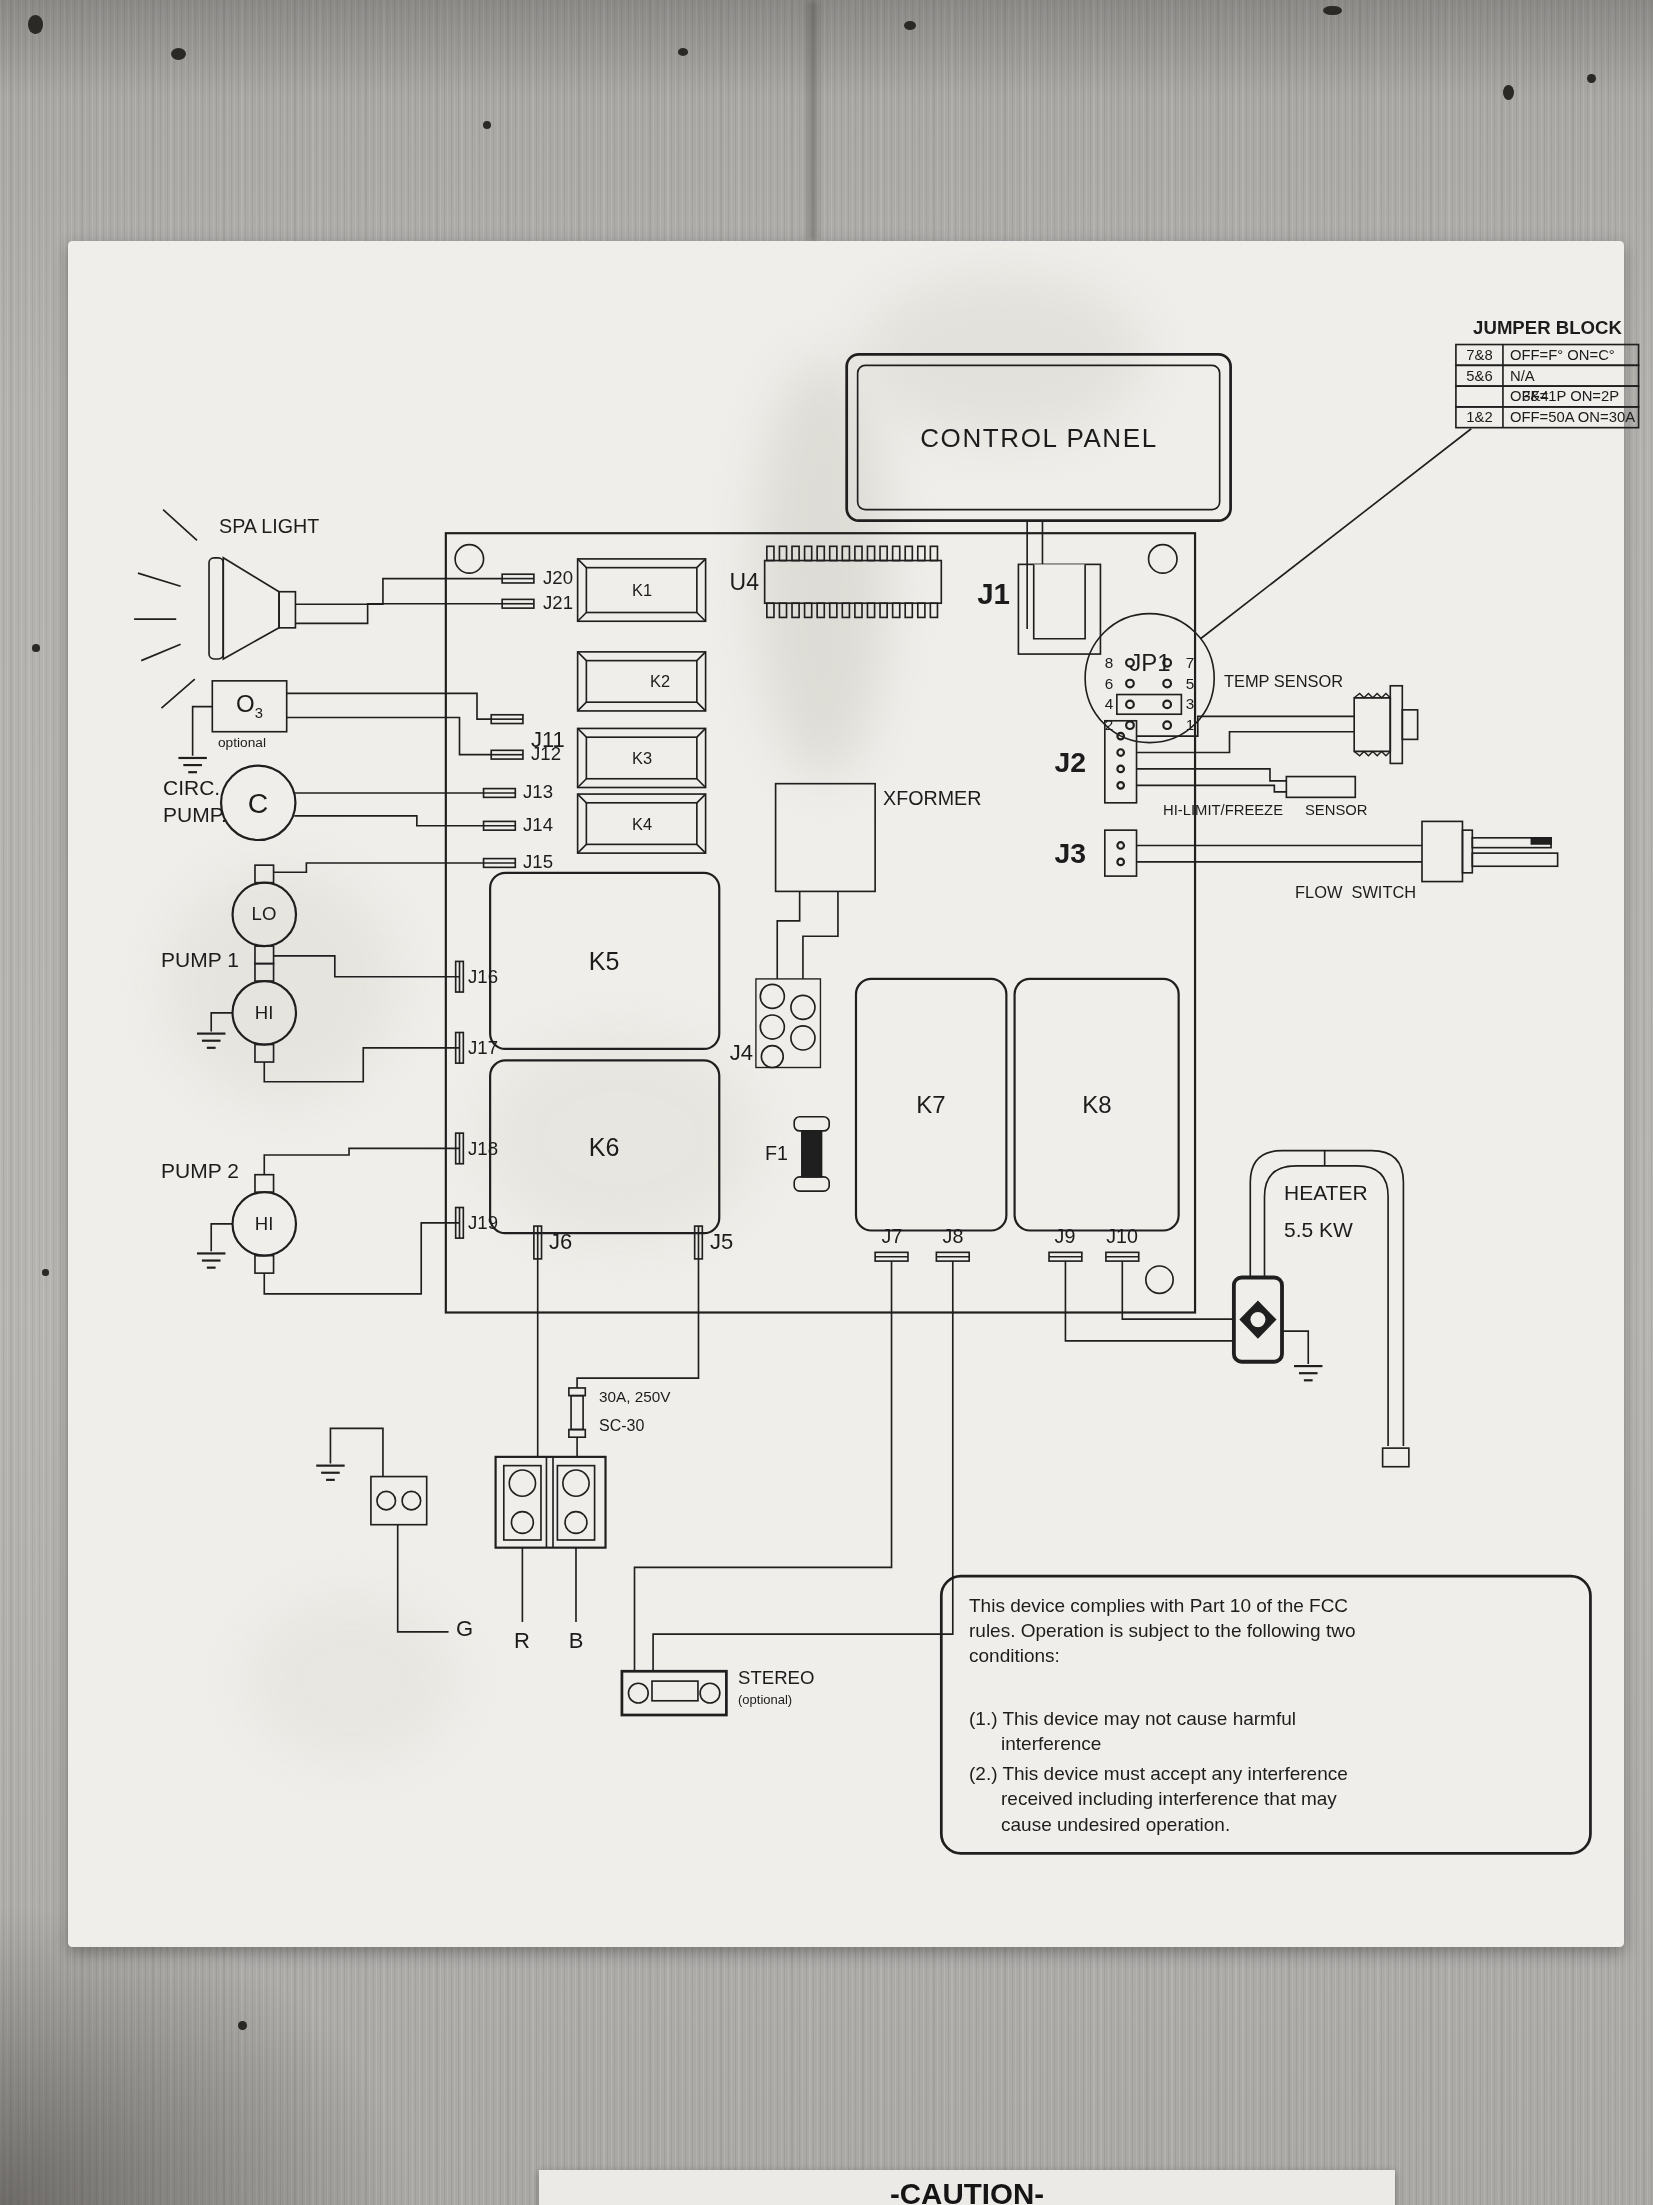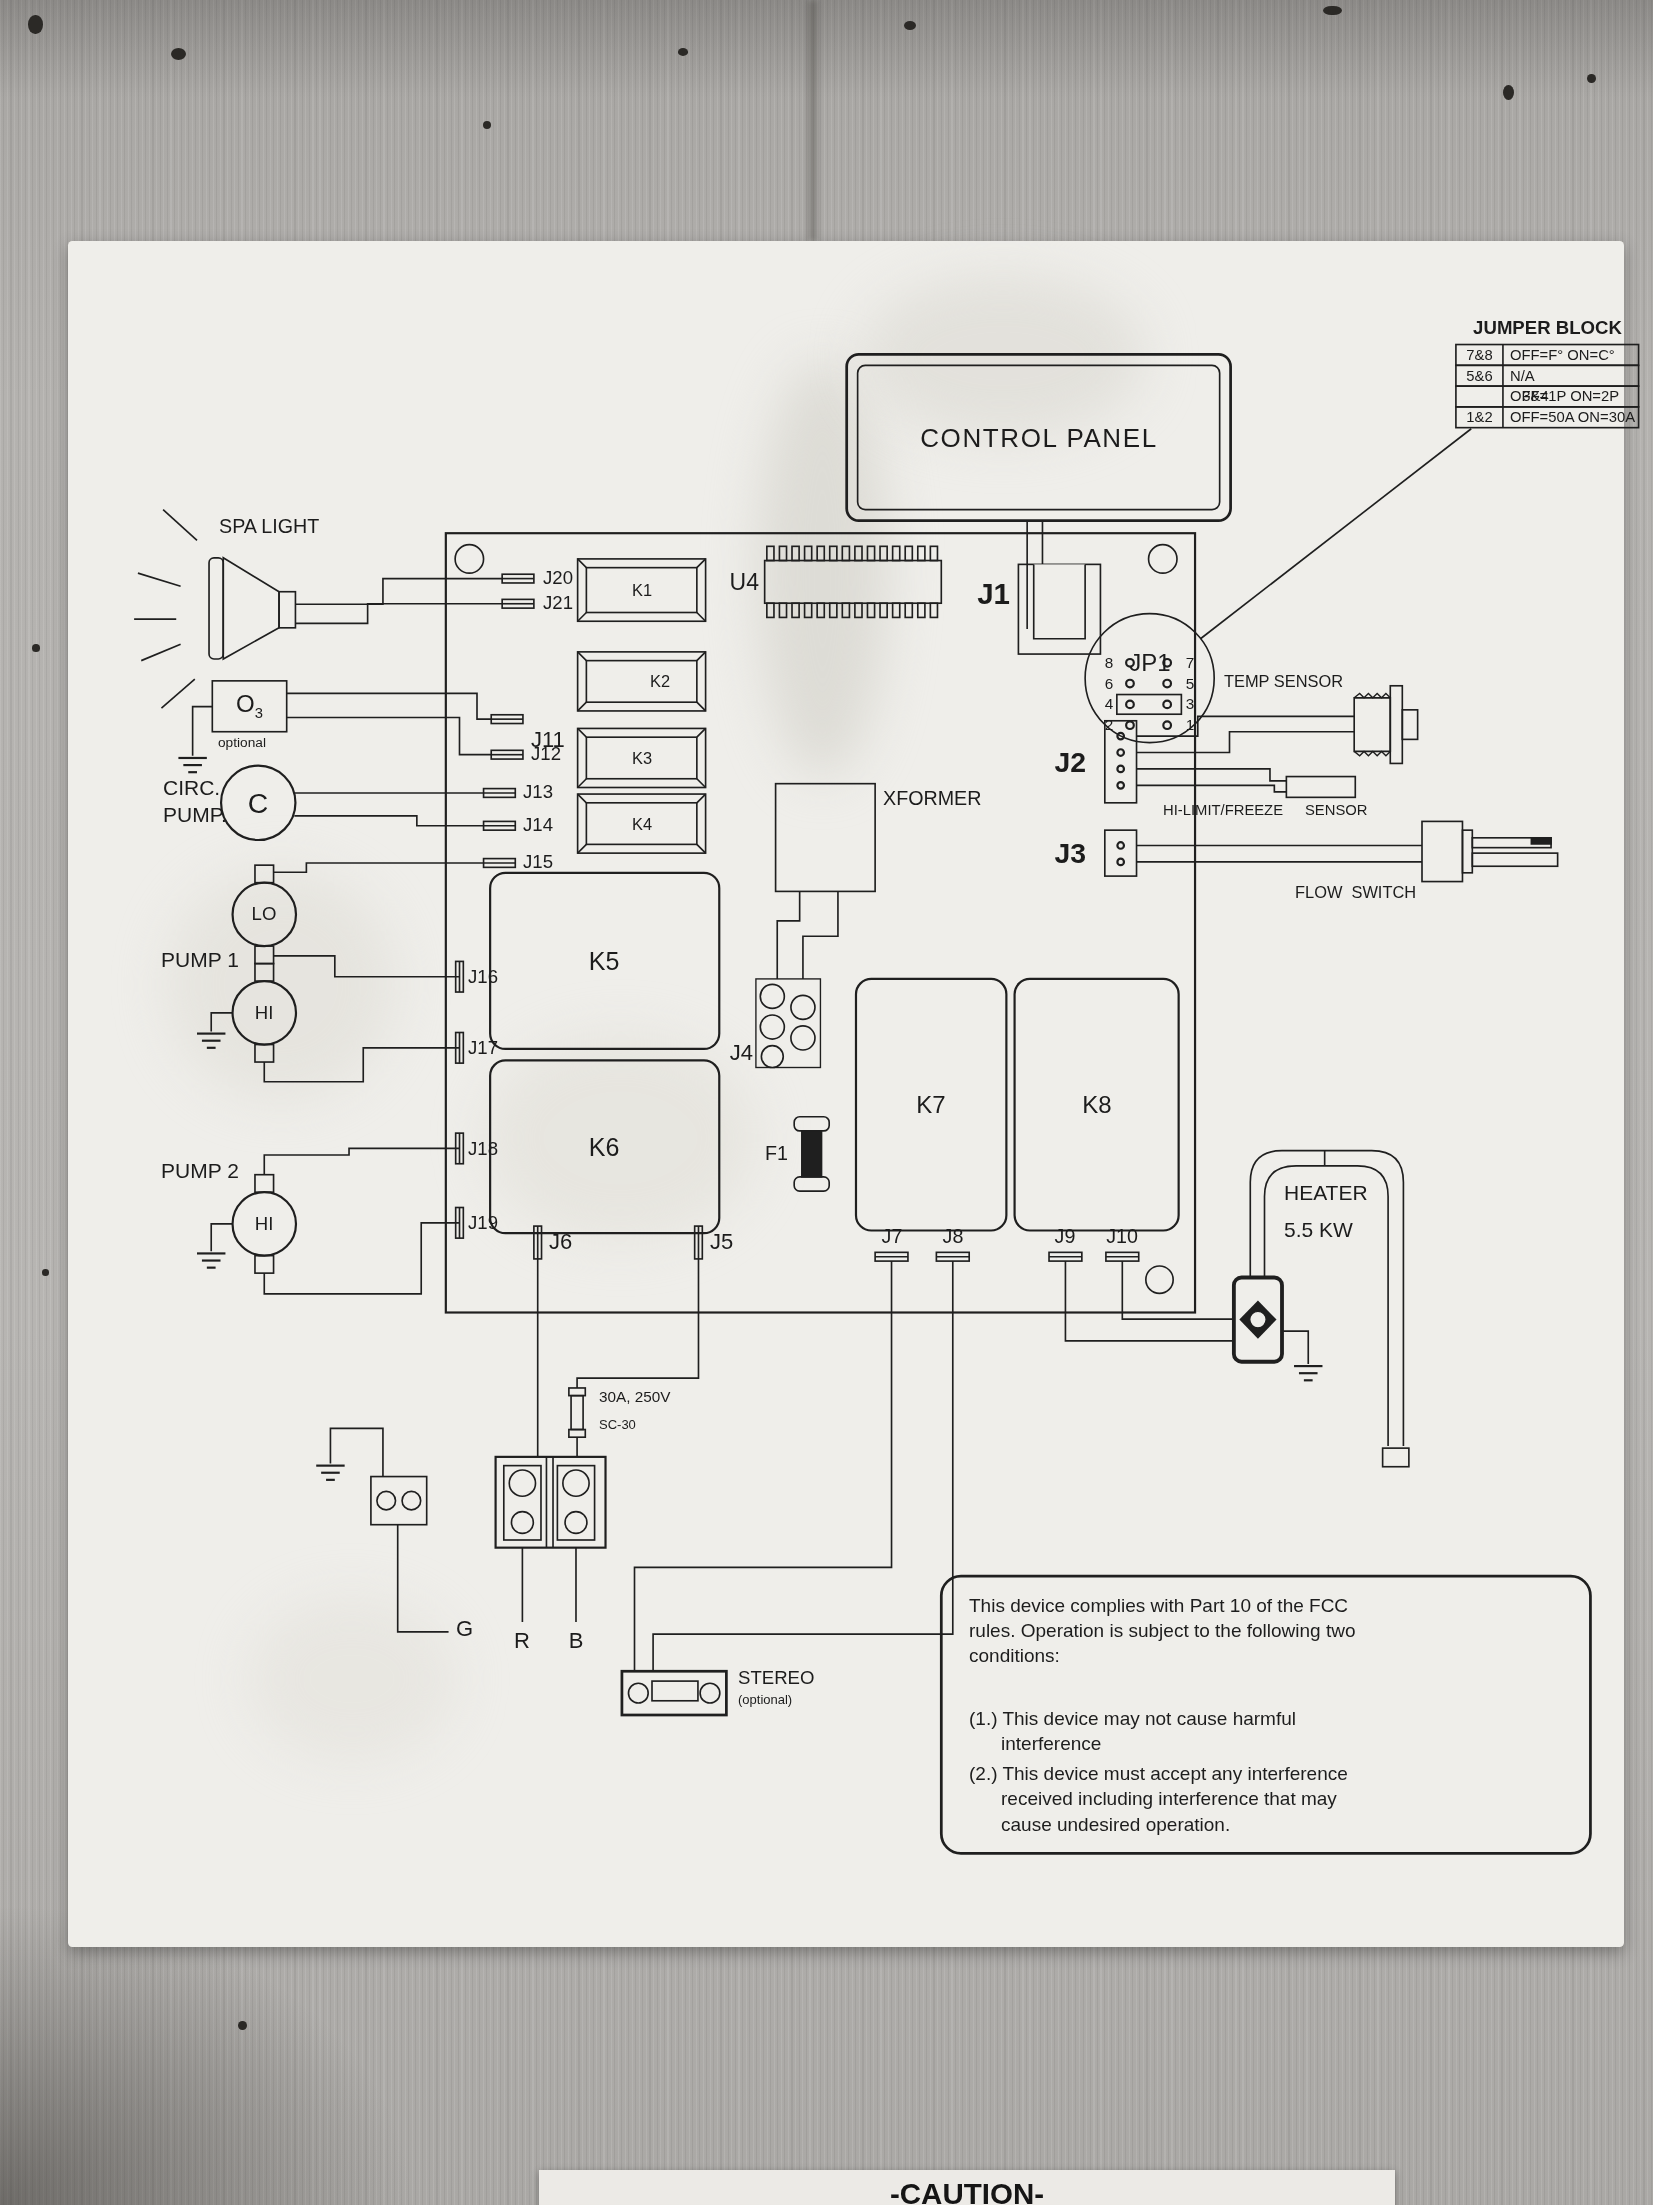--- a/index.html
+++ b/index.html
@@ -498,21 +498,21 @@
 <div class="lbl" style="left:163px;top:777px;font-size:21px;">CIRC.</div>
 <div class="lbl" style="left:163px;top:804px;font-size:21px;">PUMP.</div>
 <div class="lbl ctr" style="left:258px;top:803px;font-size:28.4px;">C</div>
 <div class="lbl" style="left:161px;top:949px;font-size:21px;">PUMP 1</div>
 <div class="lbl ctr" style="left:264px;top:914px;font-size:18.6px;">LO</div>
 <div class="lbl ctr" style="left:264px;top:1013px;font-size:18.6px;">HI</div>
 <div class="lbl" style="left:161px;top:1160px;font-size:21px;">PUMP 2</div>
 <div class="lbl ctr" style="left:264px;top:1224px;font-size:18.6px;">HI</div>
 
 <div class="lbl" style="left:599px;top:1389px;font-size:15.3px;">30A, 250V</div>
-<div class="lbl" style="left:599px;top:1418px;font-size:13px;">SC-30</div>
+<div class="lbl" style="left:599px;top:1418px;font-size:16px;">SC-30</div>
 <div class="lbl" style="left:456px;top:1618px;font-size:22px;">G</div>
 <div class="lbl ctr" style="left:522px;top:1641px;font-size:22px;">R</div>
 <div class="lbl ctr" style="left:576px;top:1641px;font-size:22px;">B</div>
 <div class="lbl" style="left:738px;top:1669px;font-size:18.6px;">STEREO</div>
 <div class="lbl" style="left:738px;top:1693px;font-size:13px;">(optional)</div>
 
 <div class="lbl" style="left:1284px;top:1182px;font-size:21px;">HEATER</div>
 <div class="lbl" style="left:1284px;top:1219px;font-size:21px;">5.5 KW</div>
 
 <div id="fcc-text">

